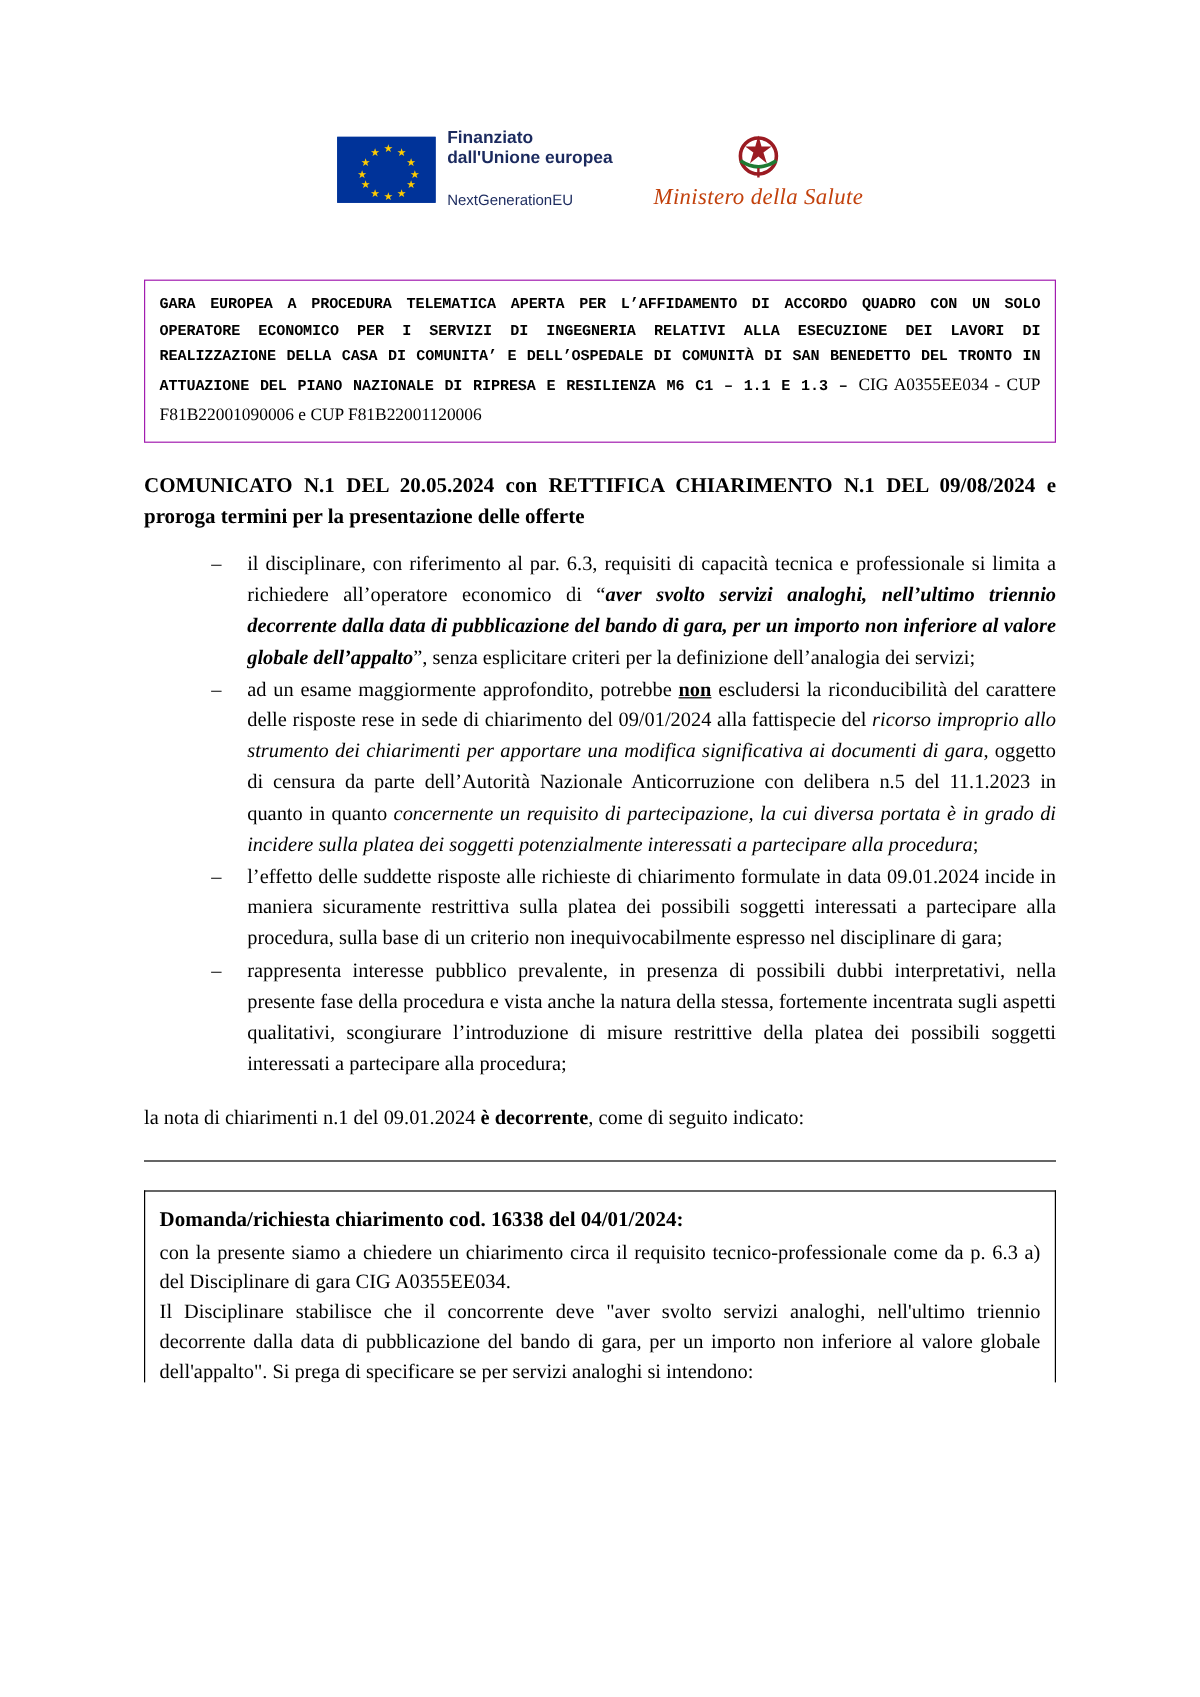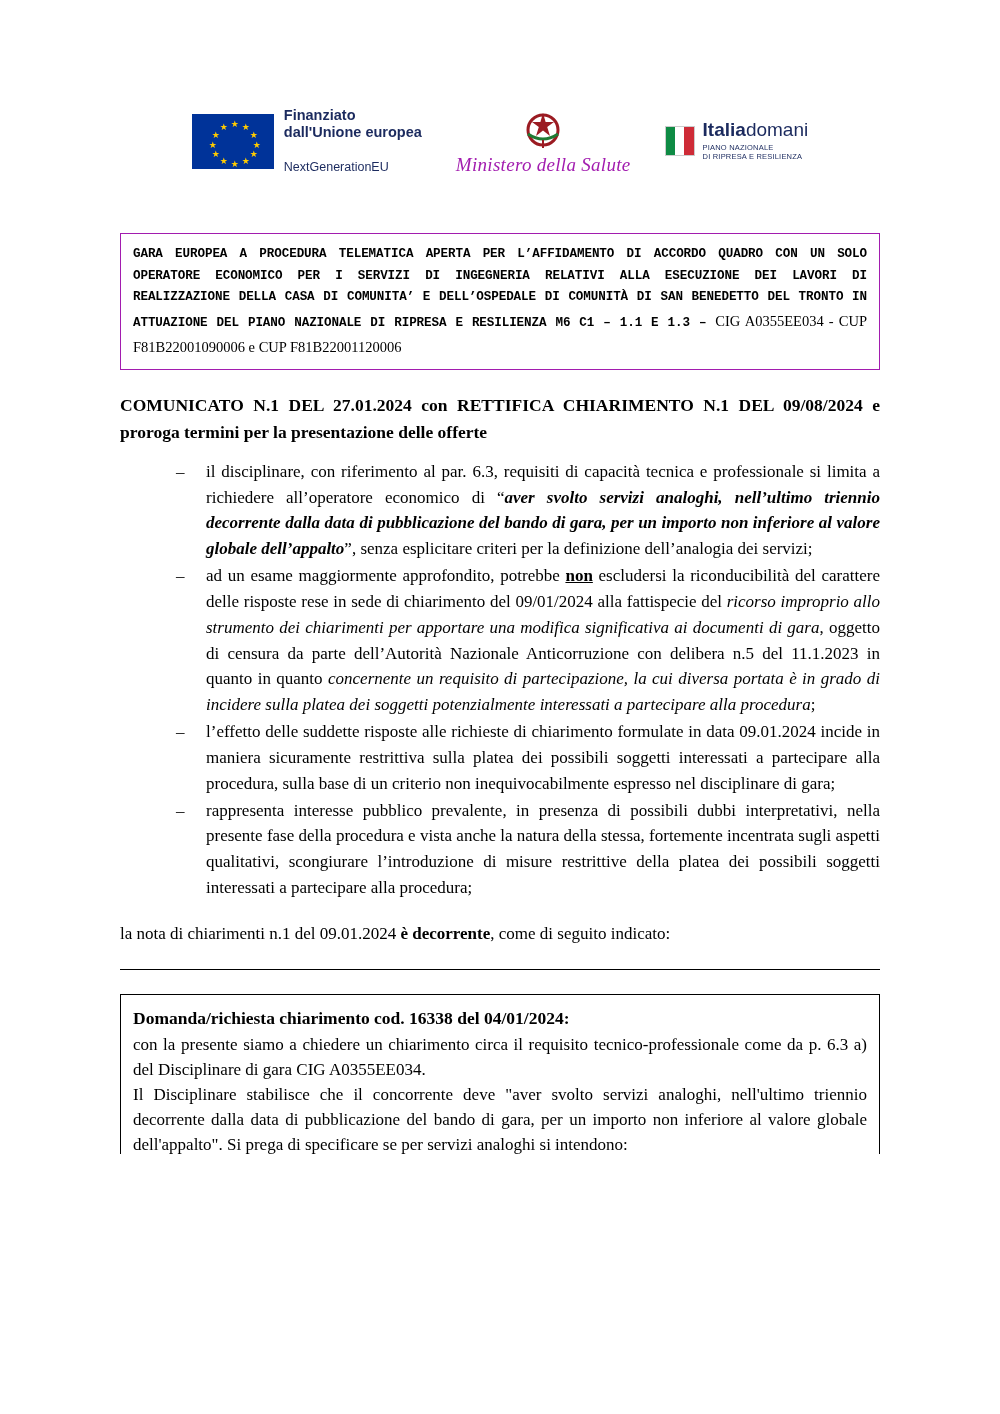--- a/index.html
+++ b/index.html
@@ -74,21 +74,21 @@
     width: 46px;
     height: 46px;
     position: relative;
     display: block;
     margin: 0 auto;
   }
   .min-name {
     font-family: "Liberation Serif", serif;
     font-style: italic;
     font-size: 19px;
-    color: #a21caf;
+    color: #c2410c;
     white-space: nowrap;
     letter-spacing: 0.3px;
   }
 
   
   .italia-logo { gap: 8px; }
   .italia-flag {
     width: 30px;
     height: 30px;
     display: flex;
@@ -259,46 +259,30 @@
         <svg width="46" height="46" viewBox="0 0 46 46">
           <circle cx="23" cy="24" r="15" fill="none" stroke="#9b1b22" stroke-width="3"></circle>
           <path d="M23 7 L25.6 16 L34 16 L27.2 21 L30 30 L23 24.5 L16 30 L18.8 21 L12 16 L20.4 16 Z" fill="#9b1b22"></path>
           <path d="M8 28 q15 10 30 0" fill="none" stroke="#1f7a33" stroke-width="3"></path>
           <path d="M23 34 l0 8" stroke="#9b1b22" stroke-width="2"></path>
         </svg>
       </span>
       <span class="min-name">Ministero della Salute</span>
     </div>
 
-    <div class="logo italia-logo">
-      <span class="italia-flag">
-        <i style="background:#0e8b44;"></i>
-          <i style="background:#ffffff;"></i>
-          <i style="background:#ce2b37;"></i>
-      </span>
-      <span class="italia-text">
-        <div class="l1">
-          <span>Italia</span><span class="thin">domani</span>
-        </div>
-        <div class="l2">
-          <span>PIANO NAZIONALE</span><br>
-          <span>DI RIPRESA E RESILIENZA</span>
-        </div>
-      </span>
-    </div>
 
   </div>
 
   <div class="title-box">
     <span>GARA EUROPEA A PROCEDURA TELEMATICA APERTA PER L’AFFIDAMENTO DI ACCORDO QUADRO CON UN SOLO OPERATORE ECONOMICO PER I SERVIZI DI INGEGNERIA RELATIVI ALLA ESECUZIONE DEI LAVORI DI REALIZZAZIONE DELLA CASA DI COMUNITA’ E DELL’OSPEDALE DI COMUNITÀ DI SAN BENEDETTO DEL TRONTO IN ATTUAZIONE DEL PIANO NAZIONALE DI RIPRESA E RESILIENZA M6 C1 – 1.1 E 1.3 –</span>
     <span class="normal">CIG A0355EE034 - CUP F81B22001090006 e CUP F81B22001120006</span>
   </div>
 
   <h1 class="headline">
-    <span>COMUNICATO N.1 DEL 27.01.2024</span>
+    <span>COMUNICATO N.1 DEL 20.05.2024</span>
     <span>con</span>
     <span>RETTIFICA CHIARIMENTO N.1 DEL 09/08/2024</span>
     <span>e proroga termini per la presentazione delle offerte</span>
   </h1>
 
 
   <ul class="dashlist">
     <li>
       <span>il disciplinare, con riferimento al par. 6.3, requisiti di capacità tecnica e professionale si limita a richiedere all’operatore economico di “</span><span class="bi">aver svolto servizi analoghi, nell’ultimo triennio decorrente dalla data di pubblicazione del bando di gara, per un importo non inferiore al valore globale dell’appalto</span><span>”, senza esplicitare criteri per la definizione dell’analogia dei servizi;</span>
     </li>

